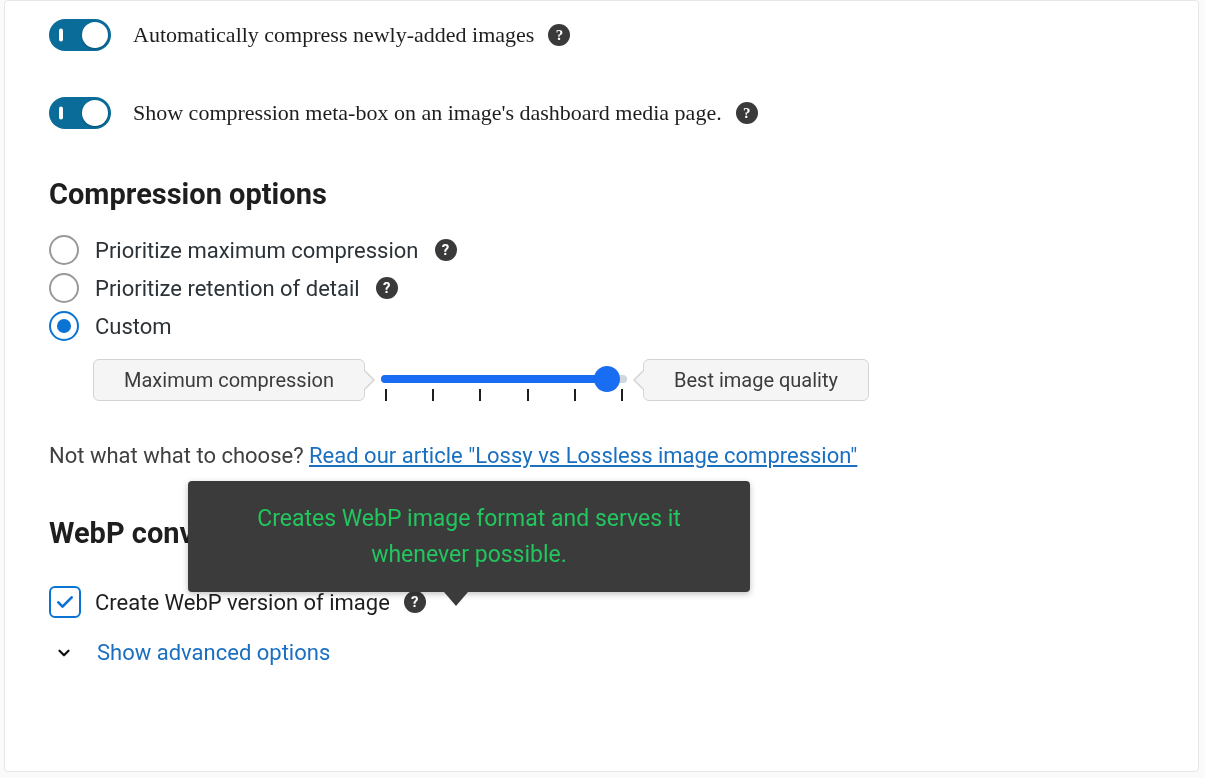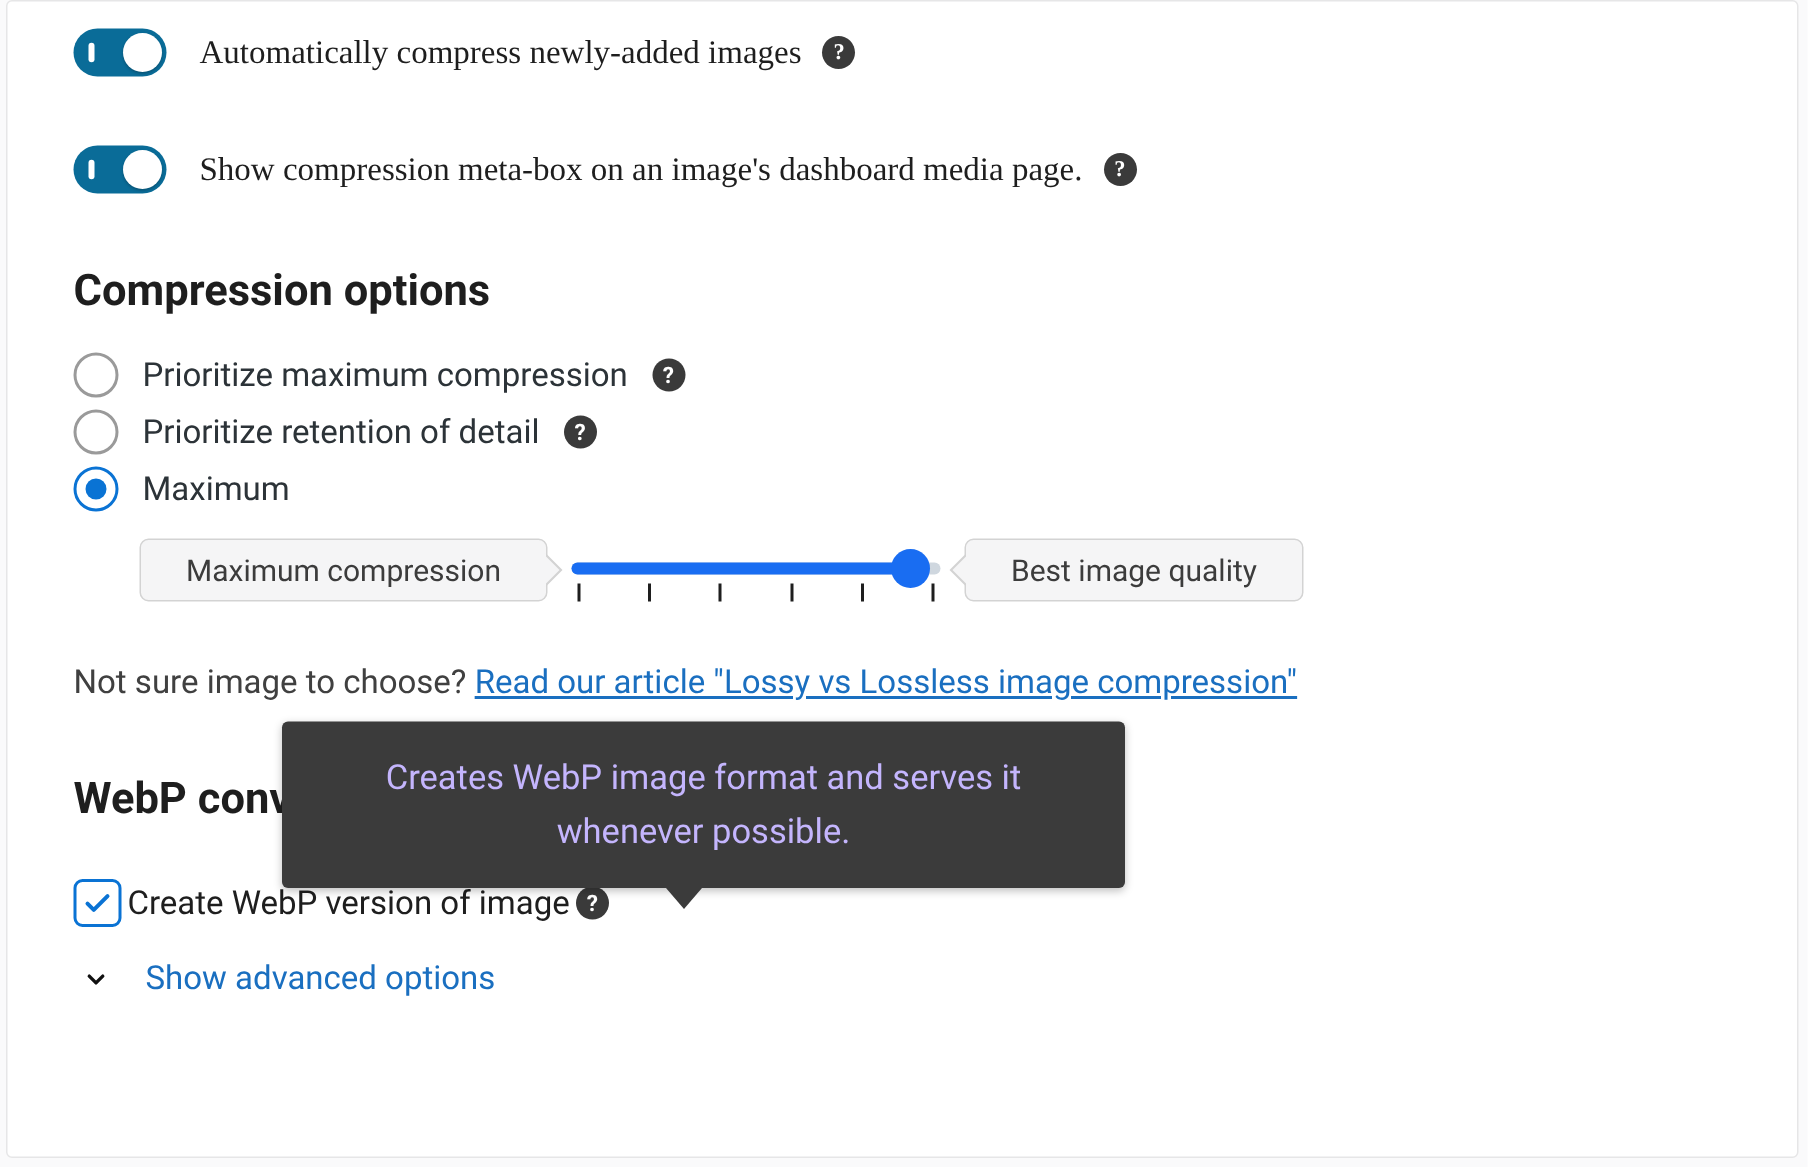--- a/index.html
+++ b/index.html
@@ -168,39 +168,39 @@
   }
   .hint{
     margin-top:42px;font-size:22px;color:#404040;
   }
   .hint a{color:var(--blue-link);text-decoration:underline;}
   
   .webp-tools{
     font-size:22px;color:#3c3c3c;margin-top:32px;
   }
   .check-row{
-    display:flex;align-items:center;gap:4px;
+    display:flex;align-items:center;gap:14px;
     font-size:22px;margin-top:36px;color:var(--text);
   }
   .checkbox{
     width:28px;height:28px;border:2px solid var(--blue);border-radius:6px;
     background:#fff;display:inline-flex;align-items:center;justify-content:center;
     cursor:pointer;flex:0 0 auto;
   }
   .checkbox svg{width:20px;height:20px;}
   .show-adv{
     display:flex;align-items:center;gap:24px;
     margin:22px 0 0 6px;
     color:var(--blue-link);font-size:22px;cursor:pointer;
   }
   .chev{width:18px;height:18px;}
   
   .tooltip{
     position:absolute;
-    background:var(--tooltip);color:#c4b5fd;
+    background:var(--tooltip);color:#22c55e;
     font-size:23px;line-height:1.55;
     padding:20px 34px;border-radius:4px;
     text-align:center;
     width:562px;box-sizing:border-box;
     left:183px;top:480px;
     box-shadow:0 2px 6px rgba(0,0,0,.25);
   }
   .tooltip::after{
     content:"";position:absolute;left:256px;bottom:-14px;
     border-style:solid;border-width:14px 12px 0 12px;
@@ -243,21 +243,21 @@
         <span>Prioritize maximum compression</span>
         <span class="help">?</span>
       </li>
       <li>
         <span class="radio"></span>
         <span>Prioritize retention of detail</span>
         <span class="help">?</span>
       </li>
       <li>
         <span class="radio selected"></span>
-        <span>Maximum</span>
+        <span>Custom</span>
       </li>
     </ul>
 
     <div class="slider-row">
       <div class="pill left">Maximum compression</div>
       <div class="slider">
         <div class="track-bg"></div>
         <div class="track-fill" id="slider-fill" style="width: 92%;"></div>
         <div class="thumb" id="slider-thumb" style="left: 92%;"></div>
         <div class="ticks" id="slider-ticks">
@@ -266,21 +266,21 @@
             <span></span>
             <span></span>
             <span></span>
             <span></span>
           </div>
       </div>
       <div class="pill right">Best image quality</div>
     </div>
 
     <p class="hint">
-      <span>Not sure image to choose? </span>
+      <span>Not what what to choose? </span>
       <a href="#">Read our article "Lossy vs Lossless image compression"</a>
     </p>
 
     <h2>WebP conversion</h2>
 
 
     <div class="check-row">
       <span class="checkbox">
         <svg viewBox="0 0 24 24">
             <path fill="none" stroke="#0a73d4" stroke-width="3.2" stroke-linecap="round" stroke-linejoin="round" d="M4 12.5l5 5L20 6.5"></path>

